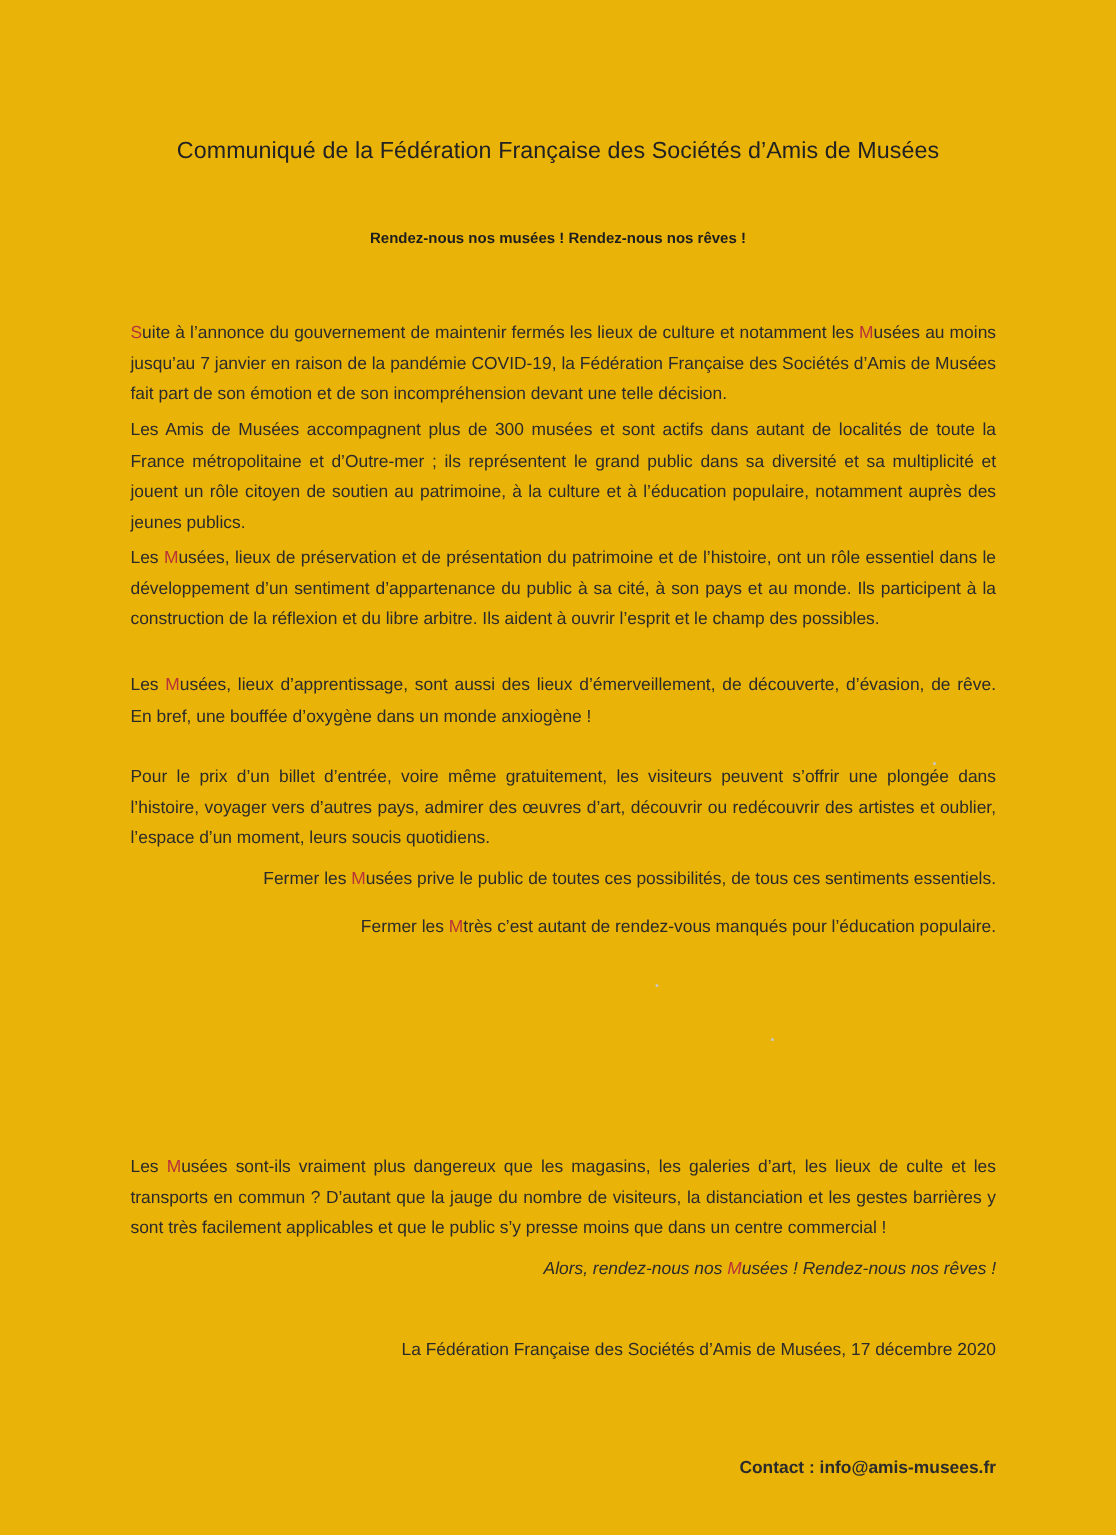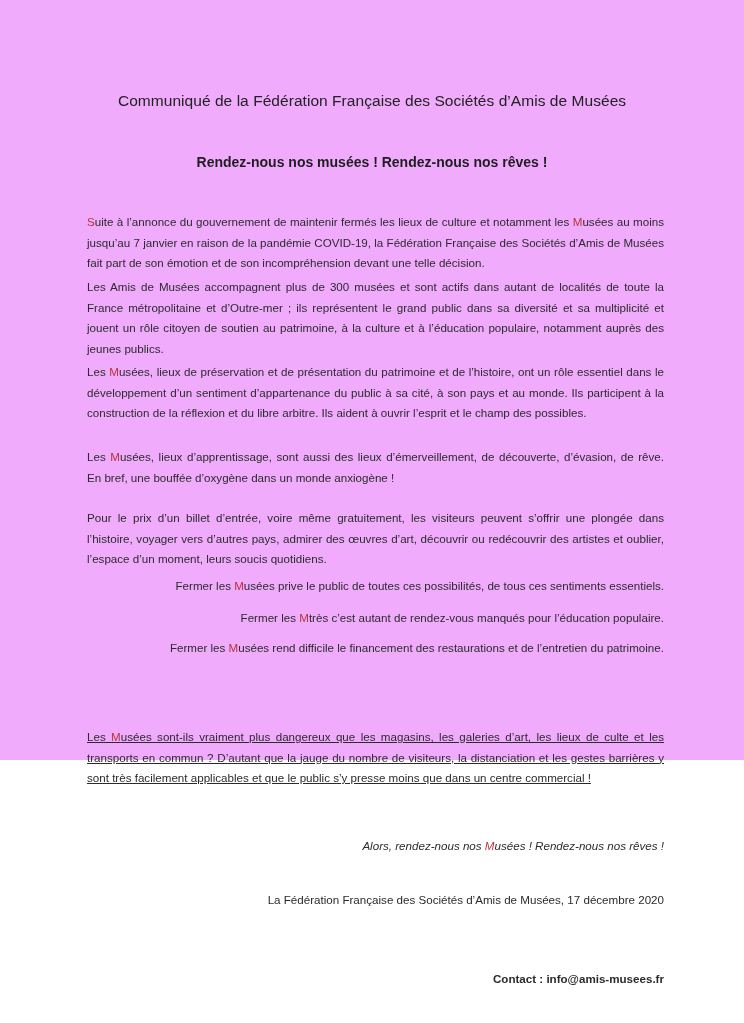--- a/index.html
+++ b/index.html
@@ -11,38 +11,38 @@
       width: 744px;
       height: 1023px;
       position: relative;
       overflow: hidden;
       font-family: "Liberation Sans", "DejaVu Sans", sans-serif;
       color: #2a2a2a;
     }
     .page {
       position: absolute;
       left: 0; top: 0;
-      width: 744px; height: 760px;
-      background: #f0abfc;
+      width: 744px; height: 1023px;
+      background: #eab308;
     }
     .title {
       position: absolute;
       top: 92px;
       left: 0; width: 744px;
       text-align: center;
       font-size: 15.5px;
       color: #222;
       letter-spacing: 0.05px;
     }
     .subtitle {
       position: absolute;
       top: 154px;
       left: 0; width: 744px;
       text-align: center;
-      font-size: 14px;
+      font-size: 10px;
       font-weight: bold;
       color: #1e1e1e;
     }
     .body {
       position: absolute;
       left: 87px;
       width: 577px;
       font-size: 11.6px;
       line-height: 20.5px;
       color: #2b2b2b;
@@ -57,21 +57,21 @@
     .p1 { top: 212px; }
     .p2 { top: 277px; }
     .p3 { top: 362px; }
     .p4 { top: 447px; }
     .p5 { top: 508px; }
     .p6 { top: 576px; }
     .p7 { top: 608px; }
     .p8 { top: 638px; }
     .p9 { top: 668px; }
     .p10 { top: 710px; }
-    .p11 { top: 727px; text-decoration: underline; }
+    .p11 { top: 768px; }
     .p12 { top: 836px; font-style: italic; }
     .sig { top: 890px; }
     .contact { top: 969px; font-weight: bold; }
     .left-text p { text-align: right; }
     .speck {
       position: absolute;
       width: 2px; height: 2px;
       border-radius: 1px;
       background: #c8c8c8;
     }
@@ -106,23 +106,20 @@
   </div>
 
   <div class="body p6 left-text">
     <p><span>Fermer les </span><span class="accent">M</span><span>usées prive le public de toutes ces possibilités, de tous ces sentiments essentiels.</span></p>
   </div>
 
   <div class="body p7 left-text">
     <p><span>Fermer les </span><span class="accent">M</span><span>très c’est autant de rendez-vous manqués pour l’éducation populaire.</span></p>
   </div>
 
-  <div class="body p8 left-text">
-    <p><span>Fermer les </span><span class="accent">M</span><span>usées rend difficile le financement des restaurations et de l’entretien du patrimoine.</span></p>
-  </div>
 
 
 
   <div class="body p11">
     <p><span>Les </span><span class="accent">M</span><span>usées sont-ils vraiment plus dangereux que les magasins, les galeries d’art, les lieux de culte et les transports en commun ? D’autant que la jauge du nombre de visiteurs, la distanciation et les gestes barrières y sont très facilement applicables et que le public s’y presse moins que dans un centre commercial !</span></p>
   </div>
 
   <div class="body p12 left-text">
     <p><span>Alors, rendez-nous nos </span><span class="accent">M</span><span>usées ! Rendez-nous nos rêves !</span></p>
   </div>

